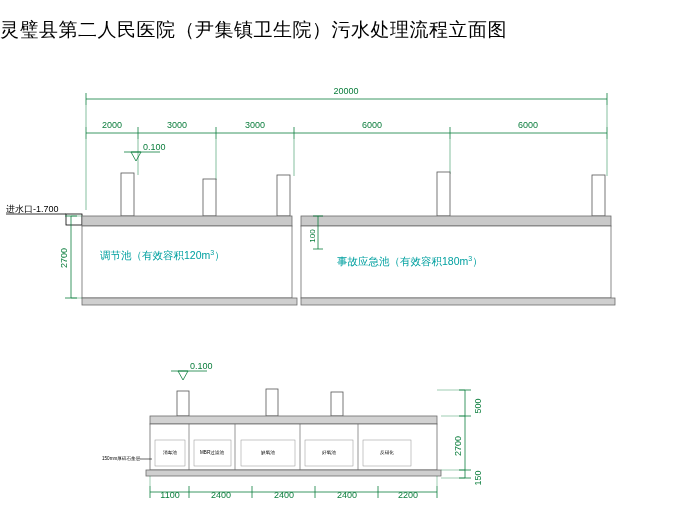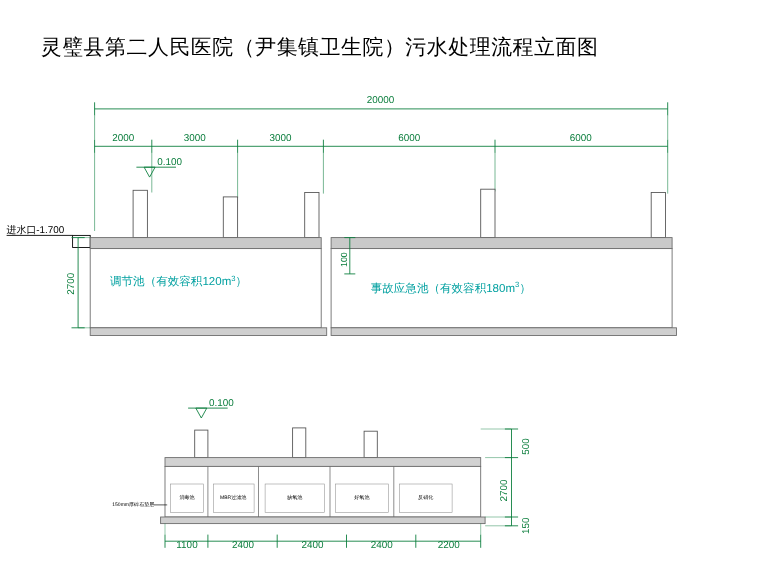--- a/index.html
+++ b/index.html
@@ -13,24 +13,23 @@
     font-family: "Liberation Sans", sans-serif;
     overflow: hidden;
   }
   #page {
     position: relative;
     width: 695px;
     height: 519px;
   }
   #title {
     position: absolute;
-    top: 30px;
+    top: 17px;
     left: 0;
     width: 581px;
-    text-align: center;
     font-family: "Liberation Serif", serif;
     font-size: 19px;
     color: #000000;
     letter-spacing: 0.5px;
     white-space: nowrap;
   }
   svg {
     position: absolute;
     top: 0;
     left: 0;

